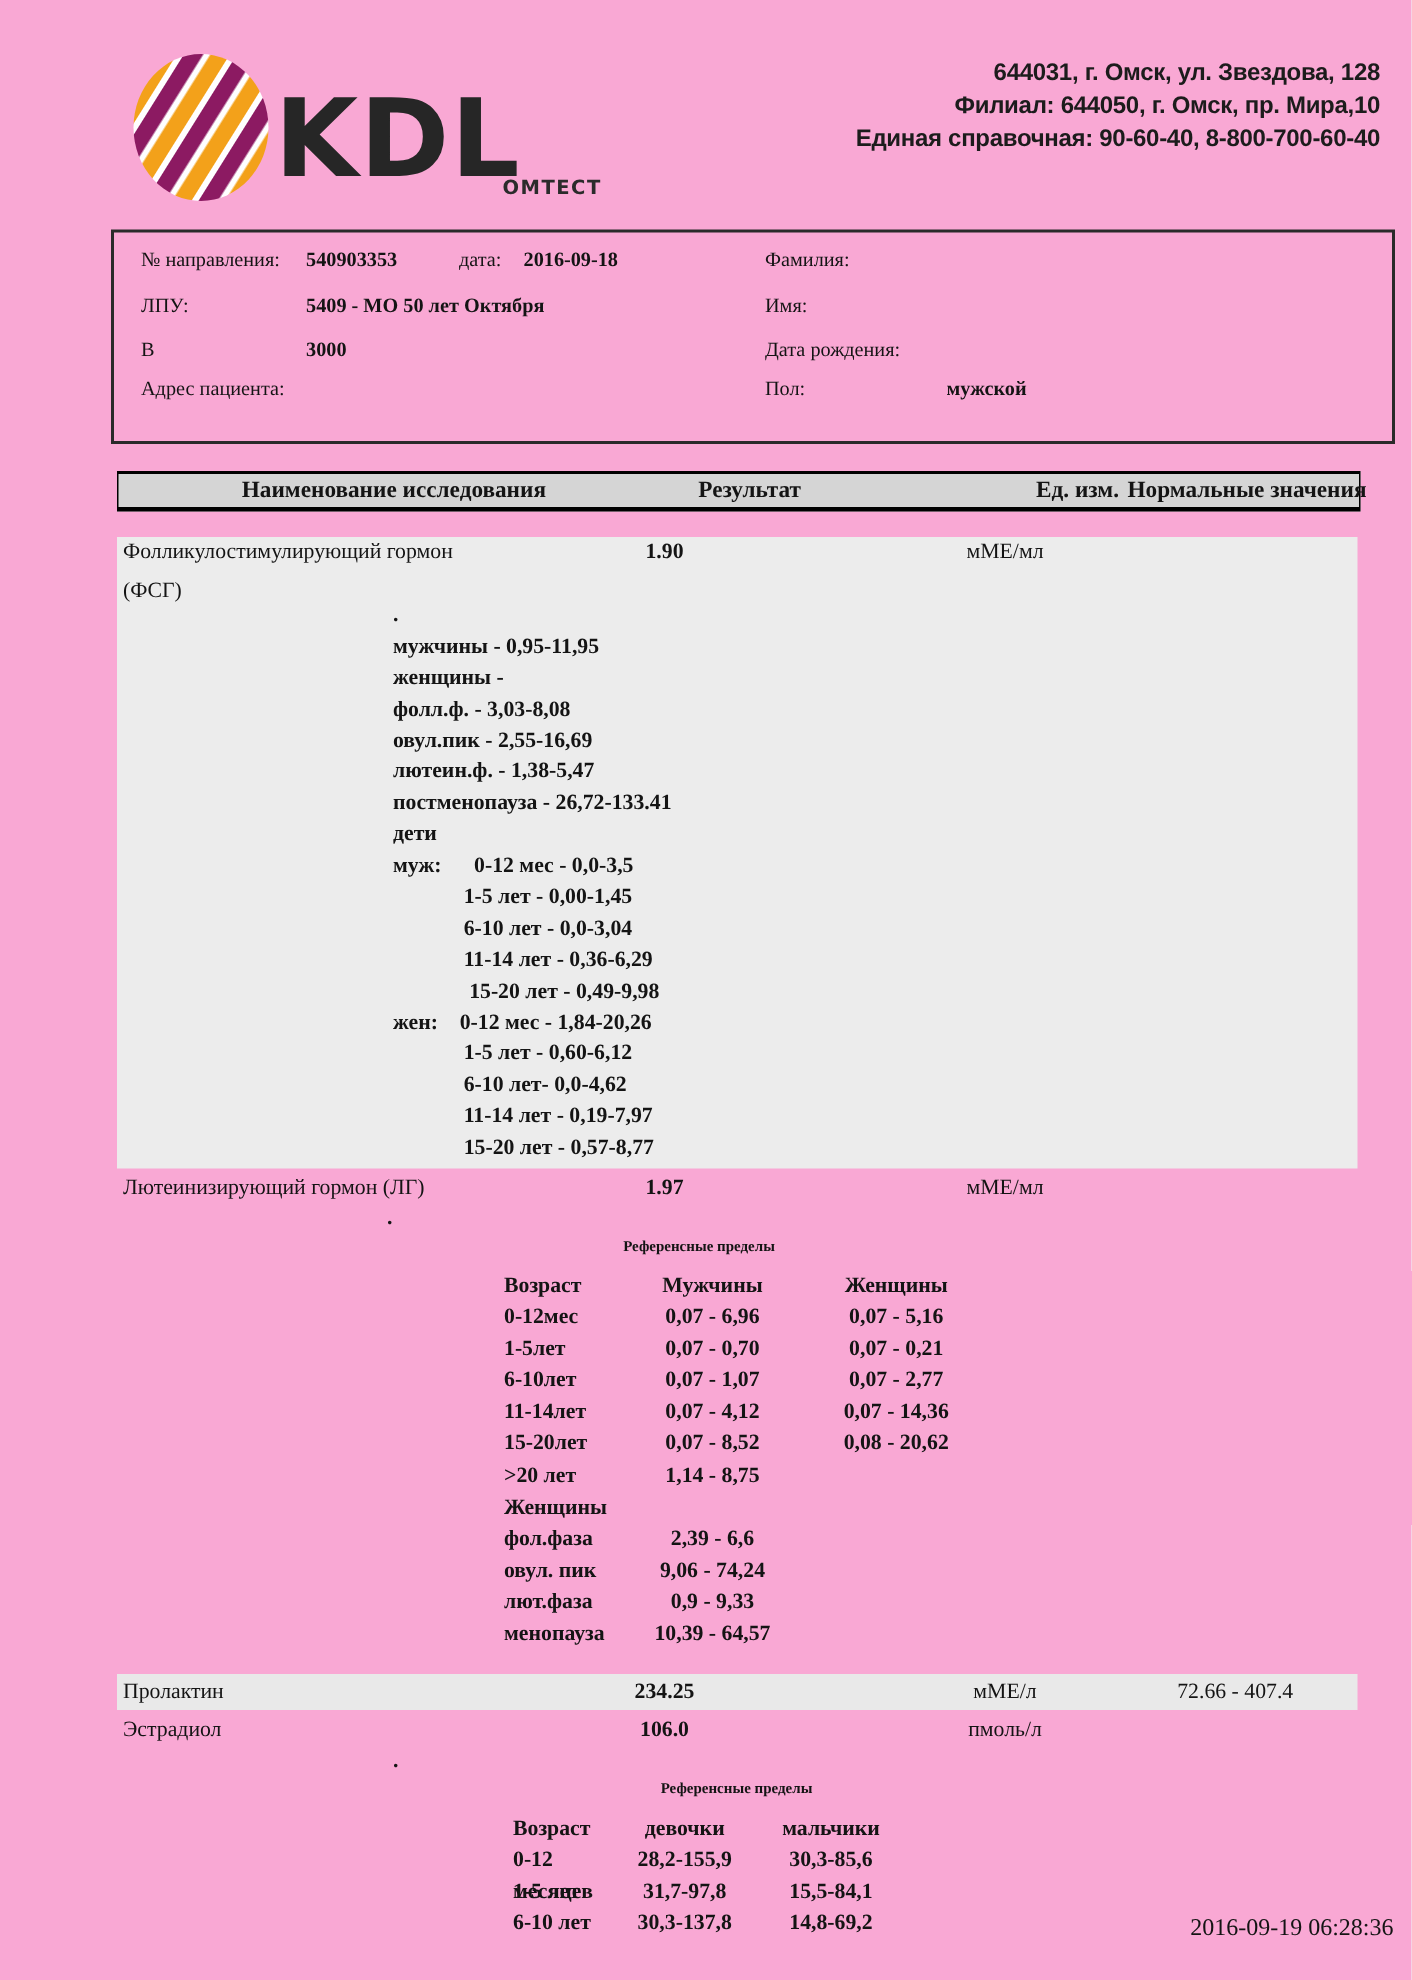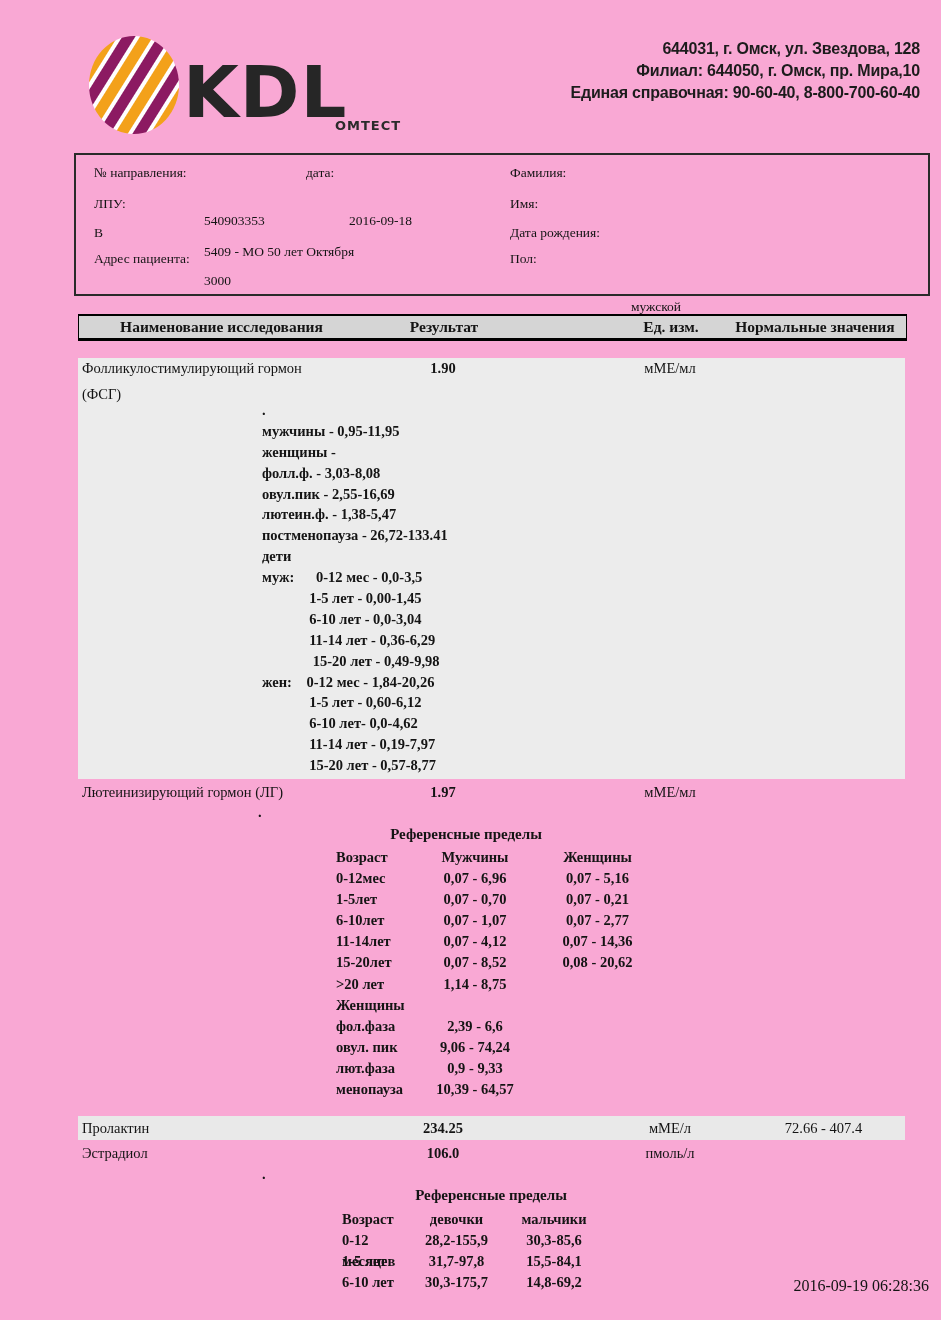--- a/index.html
+++ b/index.html
@@ -1,18 +1,18 @@
 <!DOCTYPE html>
 <html><head>
 <meta charset="utf-8">
 <style>
   html,body{margin:0;padding:0;background:#f4f4f4;}
   .page{position:relative;width:941px;height:1320px;background:#f9a8d4;
         font-family:"Liberation Serif","DejaVu Serif",serif;color:#141414;overflow:hidden;margin:0 auto;}
-  .b{font-weight:normal;margin-top:48px;}
+  .b{font-weight:bold;}
 
   
   .logo{position:absolute;left:86px;top:32px;width:420px;height:110px;}
   .logo .sphere{position:absolute;left:2px;top:3px;}
   .logo .kdl{position:absolute;left:97px;top:24px;font-family:"DejaVu Sans","Liberation Sans",sans-serif;
              font-weight:bold;font-size:72px;line-height:1;color:#262626;letter-spacing:1px;}
   .logo .omtest{position:absolute;left:249px;top:86px;font-family:"DejaVu Sans","Liberation Sans",sans-serif;
              font-weight:bold;font-size:13px;color:#2b2b2b;letter-spacing:1px;}
 
   
@@ -22,21 +22,21 @@
 
   
   .pbox{position:absolute;left:74px;top:153px;width:852px;height:139px;
         border:2px solid #2a2a2a;font-size:13.5px;}
   .pbox span{position:absolute;white-space:nowrap;}
 
   
   .thead{position:absolute;left:78px;top:314px;width:827px;height:22px;background:#d5d5d5;
          border:1px solid #000;border-top:2px solid #000;border-bottom:3px solid #000;
          font-weight:bold;font-size:15.5px;}
-  .thead span{position:absolute;top:1px;line-height:20px;}
+  .thead span{position:absolute;top:1px;line-height:20px;text-align:right;}
   .th1{left:0;width:285px;text-align:center;}
   .th2{left:275px;width:180px;text-align:center;}
   .th3{left:517px;width:150px;text-align:center;}
   .th4{left:640px;width:192px;text-align:center;}
 
   .section-title{position:absolute;left:84px;top:339px;font-weight:bold;font-size:16px;letter-spacing:0.5px;margin-top:27px;}
 
   .band{position:absolute;left:78px;width:827px;background:#ececec;}
   .band-fsh{top:358px;height:421px;}
   .band-prl{top:1116px;height:24px;background:#e9e9e9;}
@@ -45,21 +45,21 @@
   .c-name{left:82px;}
   .c-res{left:353px;width:180px;text-align:center;font-weight:bold;}
   .c-unit{left:595px;width:150px;text-align:center;}
   .c-norm{left:730px;width:187px;text-align:center;}
 
   
   .fsh-ref{position:absolute;left:262px;top:400px;font-weight:bold;font-size:14.5px;}
   .fsh-ref .fline{height:20.9px;line-height:20.9px;white-space:pre;}
 
   .dot{position:absolute;font-weight:bold;font-size:14.5px;}
-  .ref-title{position:absolute;width:200px;text-align:center;font-weight:bold;font-size:15px;white-space:nowrap;}
+  .ref-title{position:absolute;width:200px;text-align:center;font-weight:bold;font-size:10px;white-space:nowrap;}
 
   
   .rtable{position:absolute;font-weight:bold;font-size:14.5px;}
   .rrow{display:grid;height:21.1px;line-height:21.1px;}
   .lh-table{left:300px;top:847px;}
   .lh-table .rrow{grid-template-columns:115px 120px 125px;}
   .est-table{left:306px;top:1209px;}
   .est-table .rrow{grid-template-columns:103px 95px 100px;height:21px;line-height:21px;}
   .rrow .c1{text-align:left;margin-left:36px;}
   .rrow .c2,.rrow .c3{text-align:center;}
@@ -261,21 +261,21 @@
         </div>
 
         <div class="rrow">
           <span class="c1">1-5 лет</span>
           <span class="c2">31,7-97,8</span>
           <span class="c3">15,5-84,1</span>
         </div>
 
         <div class="rrow">
           <span class="c1">6-10 лет</span>
-          <span class="c2">30,3-175,7</span>
+          <span class="c2">30,3-137,8</span>
           <span class="c3">14,8-69,2</span>
         </div>
       </div>
   </div>
 
   <div class="timestamp">2016-09-19 06:28:36</div>
 
 </div>
 
 </body></html>

